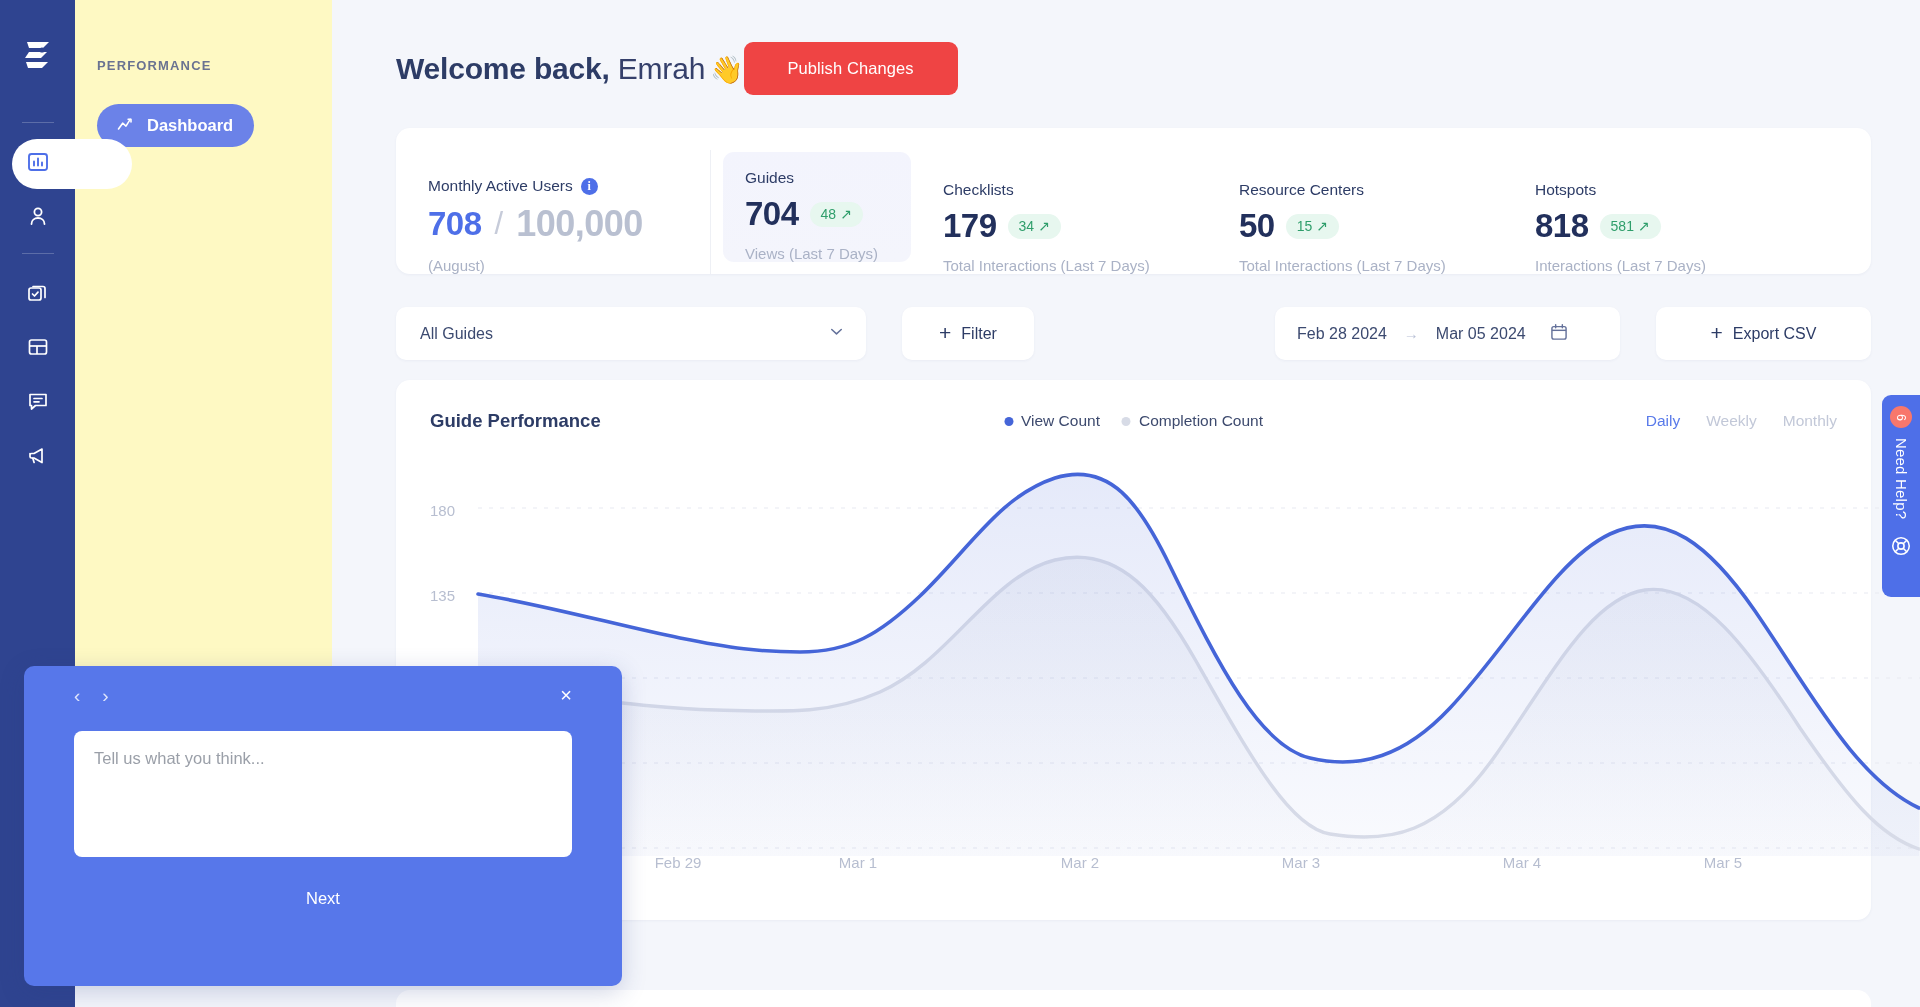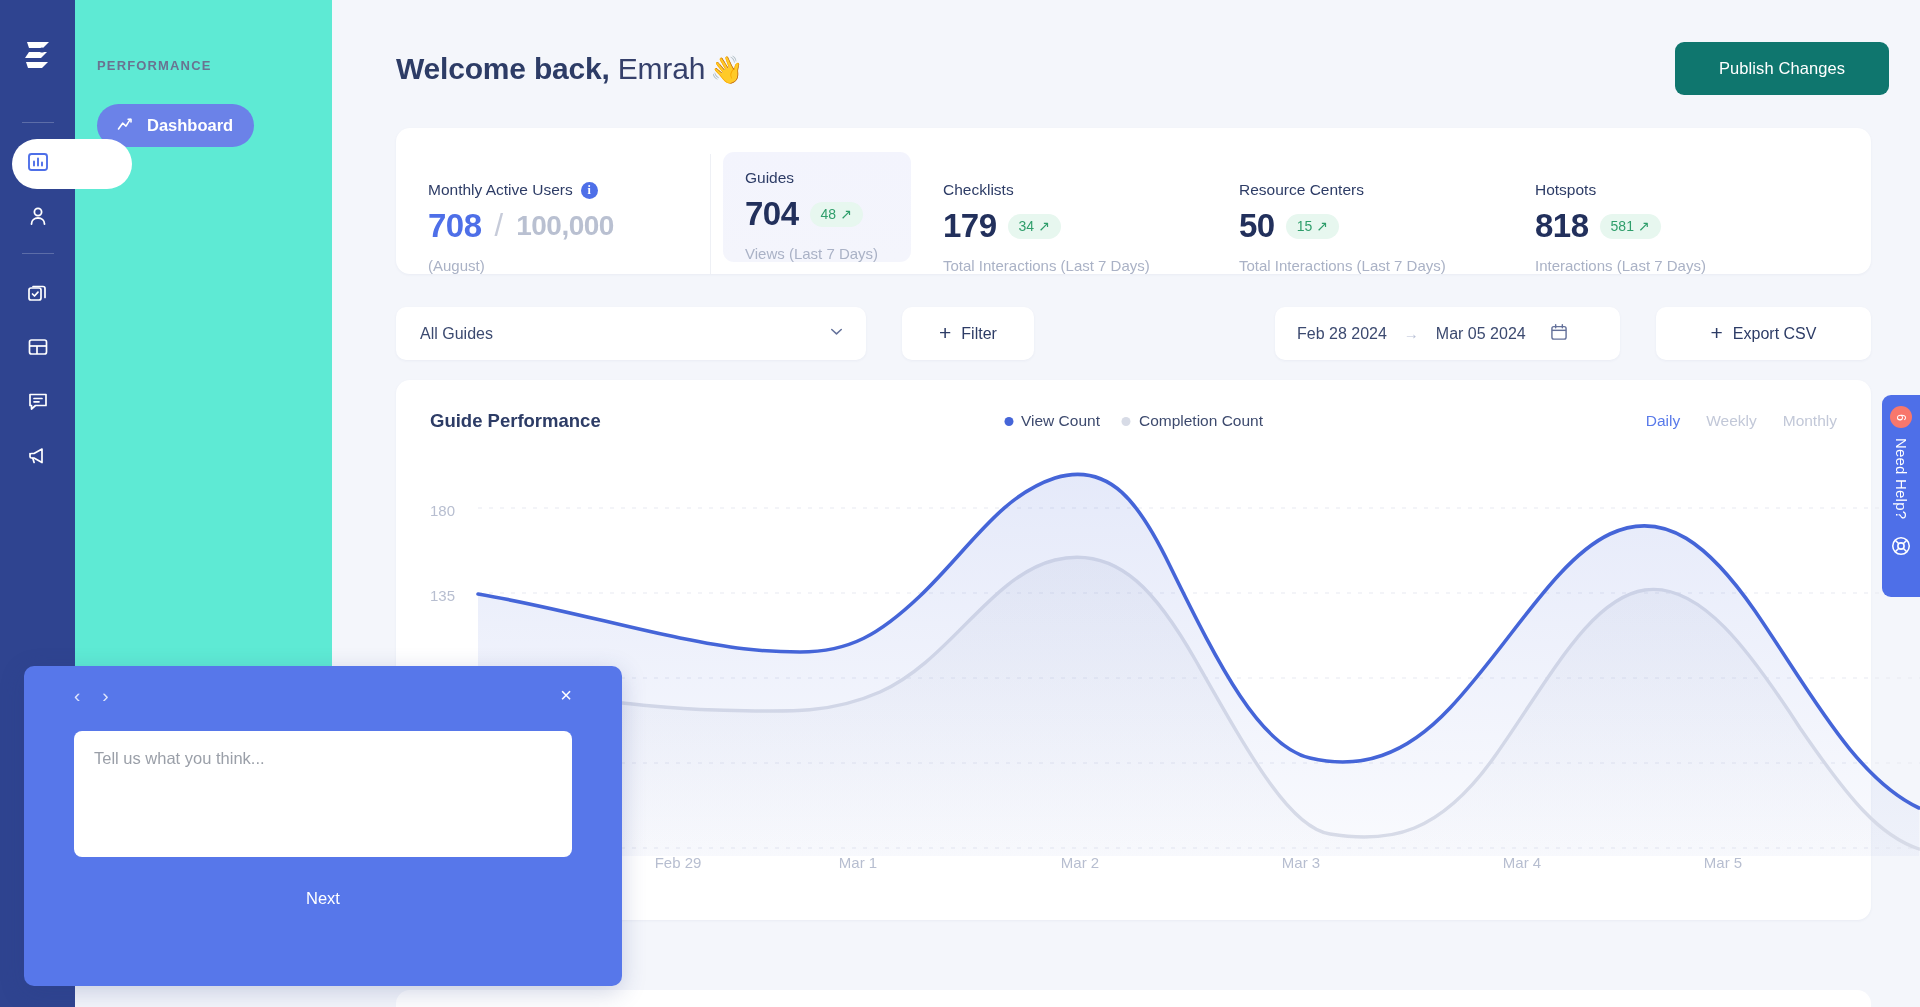--- a/index.html
+++ b/index.html
@@ -29,46 +29,46 @@
   .rail-item svg { width: 24px; height: 24px; }
   .rail-item.active::before {
     content: ""; position: absolute; left: 12px; top: 2px;
     width: 120px; height: 50px; background: #ffffff; border-radius: 25px;
   }
   .rail-item.active svg { position: relative; z-index: 2; }
 
   
   .subnav {
     width: 257px; flex: 0 0 257px; height: 831px;
-    background: #5eead4; padding: 58px 0 0 0; position: relative; z-index: 3;
+    background: #fef9c3; padding: 58px 0 0 0; position: relative; z-index: 3;
   }
   .subnav-title {
     font-size: 13px; letter-spacing: 1.15px; font-weight: 700;
     color: #6a7391; padding-left: 22px; margin-bottom: 31px;
   }
   .nav-pill {
     margin: 0 0 0 22px; width: 157px; height: 43px; border-radius: 22px;
     background: #6b82e8; color: #fff;
     display: flex; align-items: center; gap: 11px; padding-left: 19px;
     font-size: 16.5px; font-weight: 600; cursor: pointer;
   }
   .nav-pill svg { width: 20px; height: 20px; flex: 0 0 20px; }
 
   
   .main { flex: 1 1 auto; height: 1007px; position: relative; background: #f4f6fb; overflow: hidden; }
   .page-head {
-    display: flex; align-items: center; justify-content: space-between;
+    display: flex; align-items: center; justify-content: flex-start;
     padding: 42px 31px 0 64px;
   }
   .welcome { font-size: 30px; color: #2d3c66; letter-spacing: -.2px; }
   .welcome b { font-weight: 700; }
   .welcome .light { font-weight: 400; color: #35406b; }
   .wave { font-size: 27px; margin-left: 5px; }
   .publish-btn {
-    background: #0f766e; color: #ffffff; border: none;
+    background: #ef4444; color: #ffffff; border: none;
     border-radius: 9px; height: 53px; width: 214px;
     font-size: 16.5px; font-family: inherit; cursor: pointer; letter-spacing: .1px;
   }
 
   
   .stats-card {
     margin: 33px 49px 0 64px; background: #fff; border-radius: 14px;
     height: 146px; display: flex; align-items: flex-end;
     box-shadow: 0 1px 3px rgba(42,60,110,.05);
   }
@@ -83,21 +83,21 @@
   .stat-label { font-size: 15.5px; color: #2d3c66; display: flex; align-items: center; gap: 8px; }
   .info-dot {
     width: 17px; height: 17px; border-radius: 50%; background: #4e6fe8;
     color: #fff; font-size: 12px; font-weight: 700; font-family: "Liberation Serif", serif;
     display: inline-flex; align-items: center; justify-content: center; line-height: 1;
   }
   .stat-value { margin-top: 8px; display: flex; align-items: center; gap: 11px; }
   .big { font-size: 33px; font-weight: 700; color: #22305c; letter-spacing: -.5px; }
   .big.blue { color: #4e6fe8; }
   .slash { font-size: 31px; color: #c6cbd9; font-weight: 400; margin: 0 2px; }
-  .big.muted { font-size: 28px; font-weight: 700; color: #b9c0d1; letter-spacing: -.5px; }
+  .big.muted { font-size: 36px; font-weight: 700; color: #b9c0d1; letter-spacing: -.5px; }
   .delta {
     background: #e7f7ef; color: #2f9e6b; font-size: 14px;
     border-radius: 13px; padding: 4px 11px 5px; display: inline-flex; align-items: center; gap: 4px;
   }
   .stat-sub { margin-top: 12px; font-size: 15px; color: #aab2c6; }
 
   
   .filter-row {
     margin: 33px 49px 0 64px; display: flex; align-items: flex-start; gap: 36px;
   }

